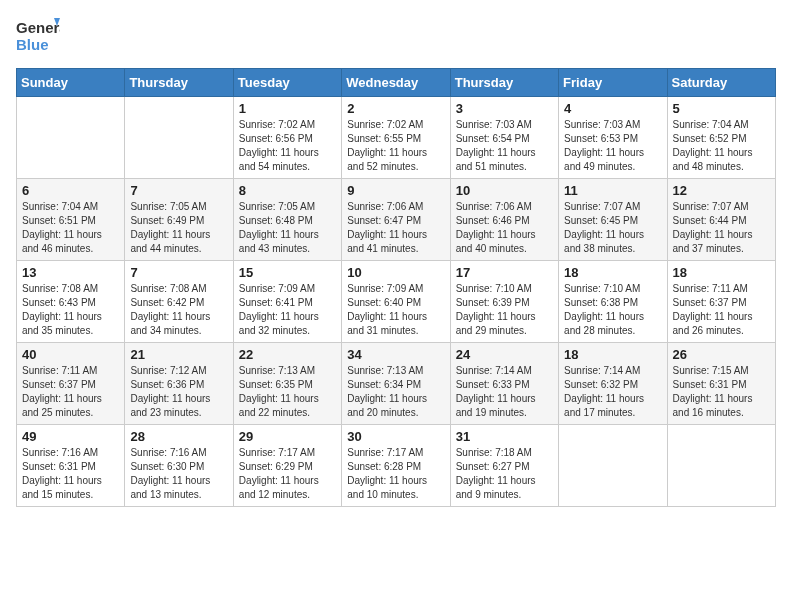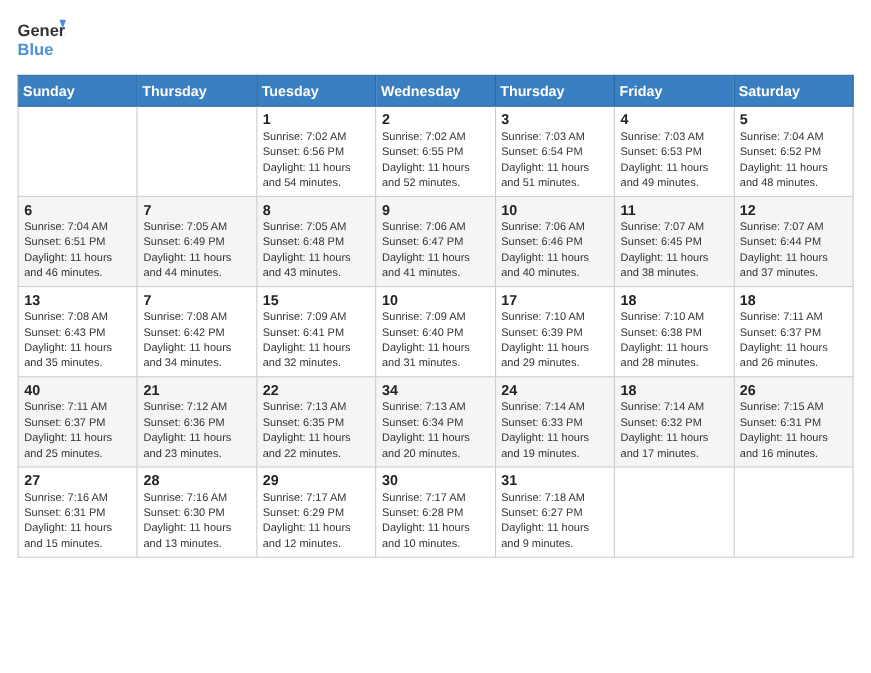--- a/index.html
+++ b/index.html
@@ -318,21 +318,21 @@
           <span class="day-number">26</span>
           <div class="day-info">
             Sunrise: 7:15 AM<br>
             Sunset: 6:31 PM<br>
             Daylight: 11 hours and 16 minutes.
           </div>
         </td>
       </tr>
       <tr>
         <td>
-          <span class="day-number">27</span>
+          <span class="day-number">49</span>
           <div class="day-info">
             Sunrise: 7:16 AM<br>
             Sunset: 6:31 PM<br>
             Daylight: 11 hours and 15 minutes.
           </div>
         </td>
         <td>
           <span class="day-number">28</span>
           <div class="day-info">
             Sunrise: 7:16 AM<br>

